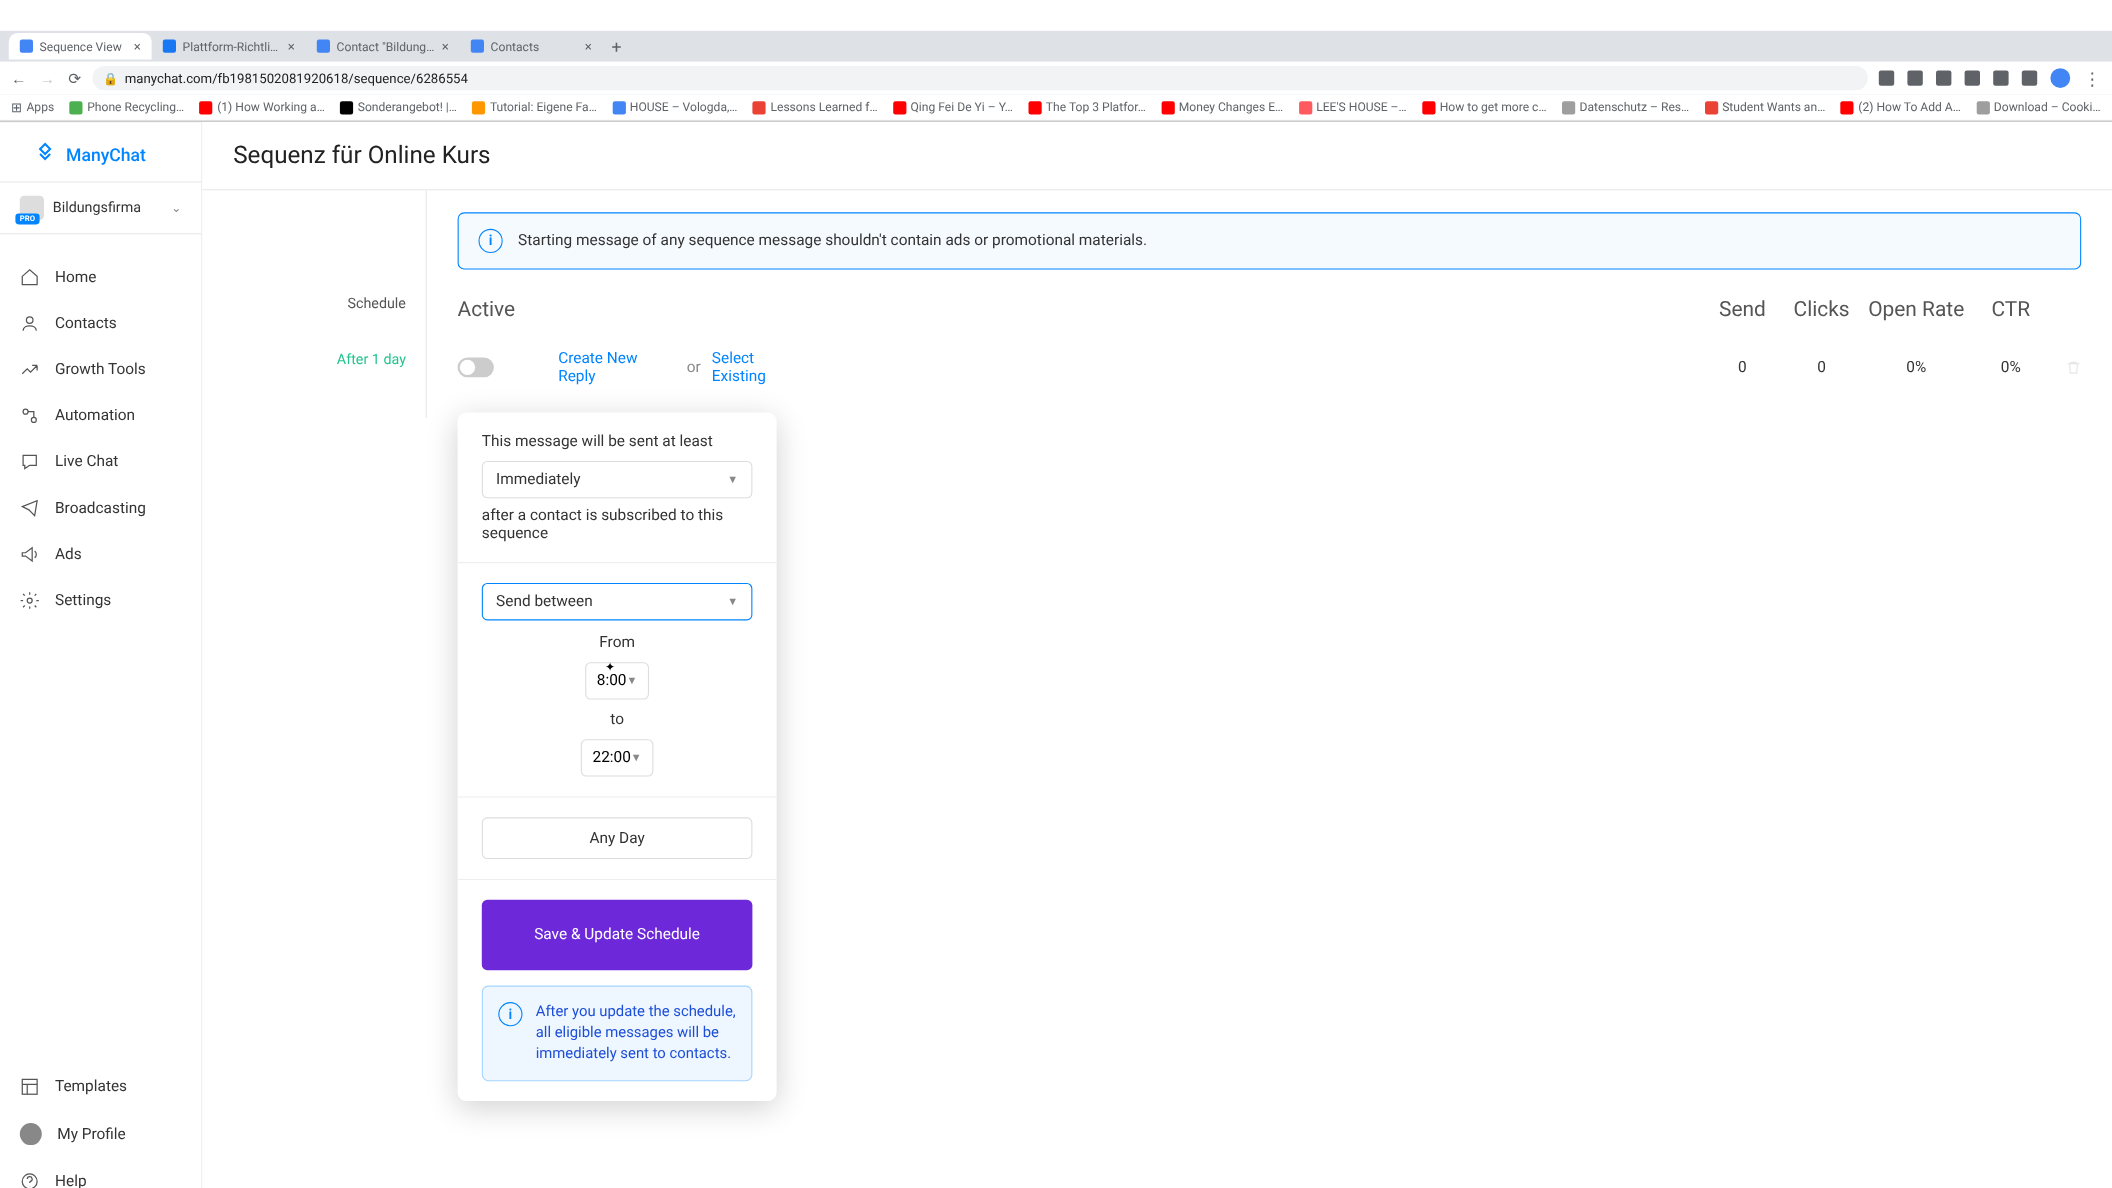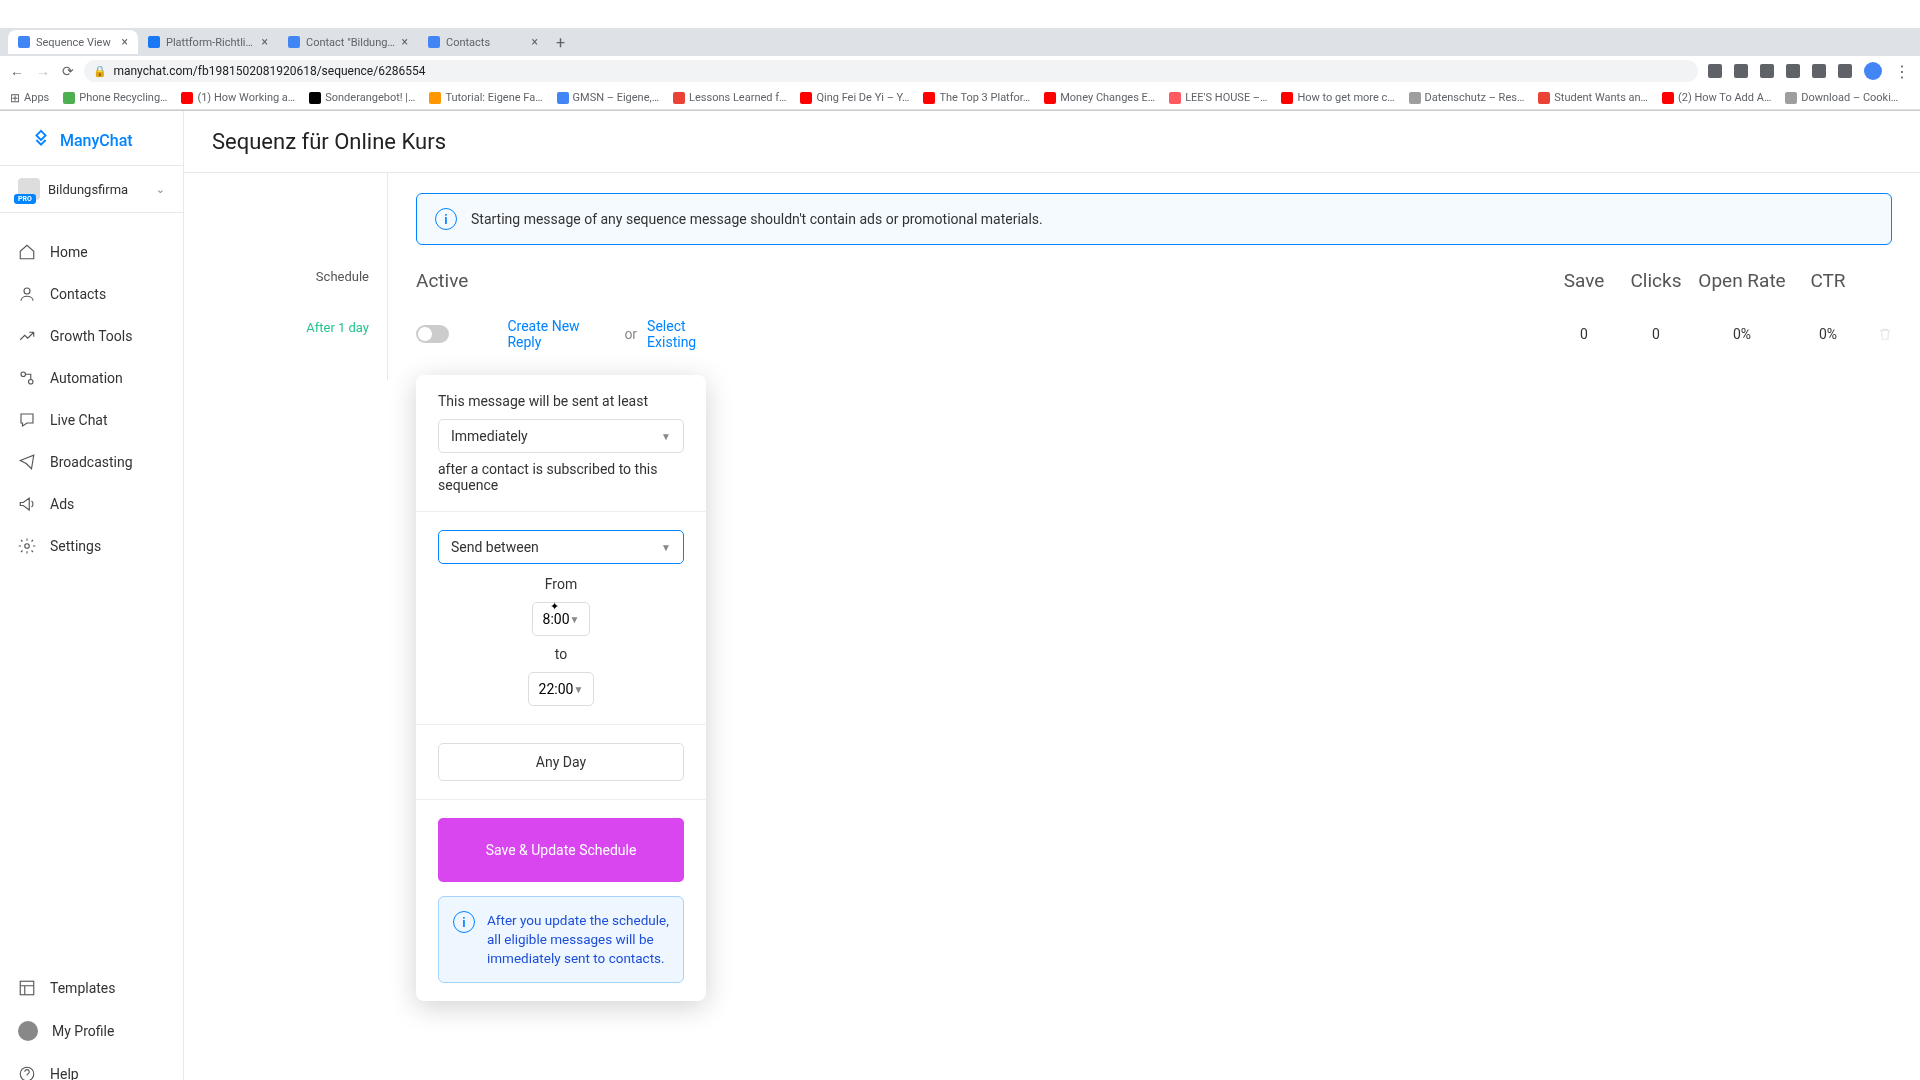--- a/index.html
+++ b/index.html
@@ -89,21 +89,21 @@
   .select-caret { font-size: 10px; color: #888; }
   .below-text { font-size: 14px; color: #333; margin-top: 8px; }
 
   .time-row { display: flex; align-items: center; gap: 10px; margin-top: 12px; flex-direction: column; }
   .time-lbl { font-size: 14px; color: #333; }
   .time-select { flex: 1; display: flex; align-items: center; justify-content: space-between; border: 1px solid #ddd; border-radius: 5px; padding: 8px 10px; font-size: 14px; cursor: pointer; }
   .cursor-mark { position: absolute; font-size: 11px; }
 
   .day-box { border: 1px solid #ddd; border-radius: 5px; padding: 10px; text-align: center; font-size: 14px; color: #333; cursor: pointer; }
 
-  .save-btn { background: #d946ef; color: #fff; border: none; border-radius: 5px; width: 100%; padding: 24px; font-size: 14px; cursor: pointer; }
+  .save-btn { background: #6d28d9; color: #fff; border: none; border-radius: 5px; width: 100%; padding: 24px; font-size: 14px; cursor: pointer; }
   .pop-info { display: flex; gap: 12px; border: 1px solid #a5d5ff; background: #eef7ff; border-radius: 6px; padding: 14px; margin-top: 14px; }
   .pop-info .info-icon-wrap { border-color: #0084ff; color: #0084ff; }
   .pop-info-text { font-size: 13.5px; color: #1d4ed8; line-height: 1.4; }
 </style>
 </head>
 <body>
 
 <div class="browser-chrome">
   <div class="tab-strip">
     <div class="tab active">
@@ -165,21 +165,21 @@
       <div class="bookmark">
         <div class="bm-icon" style="background:#000"></div>
         <span>Sonderangebot! |…</span>
       </div>
       <div class="bookmark">
         <div class="bm-icon" style="background:#ff9800"></div>
         <span>Tutorial: Eigene Fa…</span>
       </div>
       <div class="bookmark">
         <div class="bm-icon" style="background:#4285f4"></div>
-        <span>GMSN – Eigene,…</span>
+        <span>HOUSE – Vologda,…</span>
       </div>
       <div class="bookmark">
         <div class="bm-icon" style="background:#ea4335"></div>
         <span>Lessons Learned f…</span>
       </div>
       <div class="bookmark">
         <div class="bm-icon" style="background:#ff0000"></div>
         <span>Qing Fei De Yi – Y…</span>
       </div>
       <div class="bookmark">
@@ -344,21 +344,21 @@
 
       <div class="right-col">
         <div class="info-banner">
           <div class="info-icon-wrap">i</div>
           <div class="info-text">Starting message of any sequence message shouldn't contain ads or promotional materials.</div>
         </div>
 
         <div class="table-header">
           <div class="col-active">Active</div>
           <div class="col-create"></div>
-          <div class="col-stat">Save</div>
+          <div class="col-stat">Send</div>
           <div class="col-stat">Clicks</div>
           <div class="col-stat-wide">Open Rate</div>
           <div class="col-stat">CTR</div>
           <div style="width:28px"></div>
         </div>
 
         <div class="row-data">
           <div class="col-active" style="display:flex;align-items:center;gap:18px">
             <div class="toggle"></div>
             <div class="row-create" style="position:relative;z-index:1">

